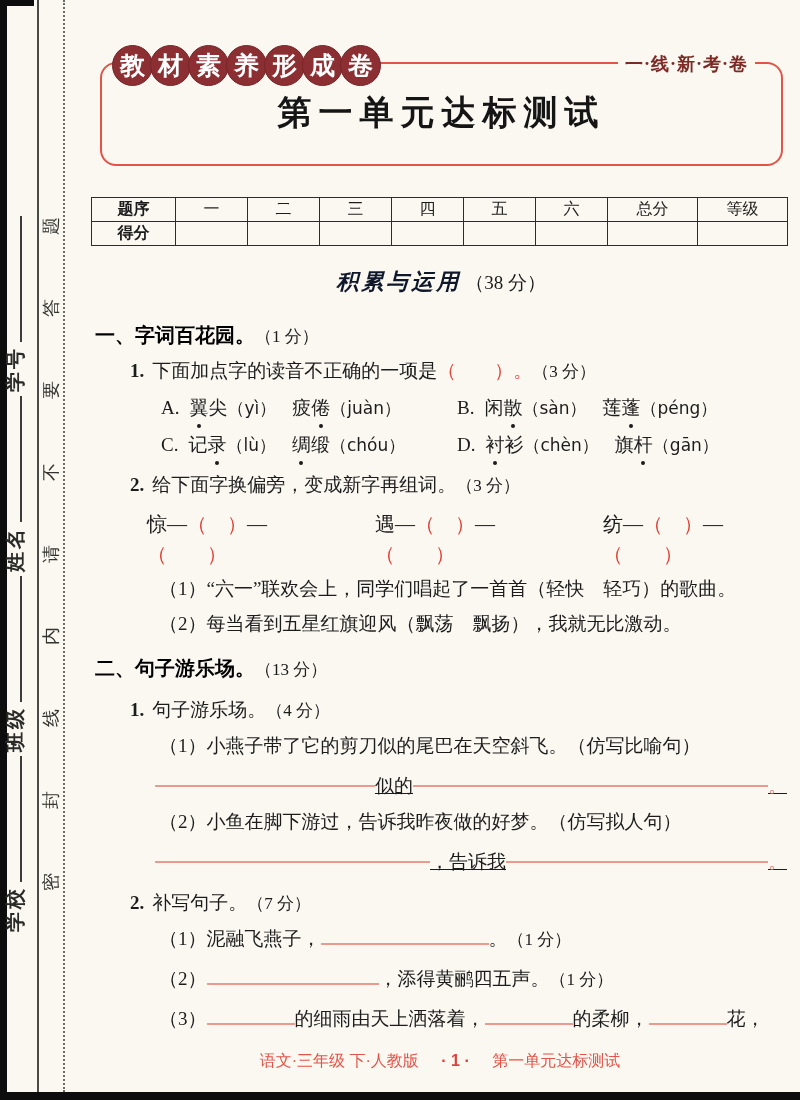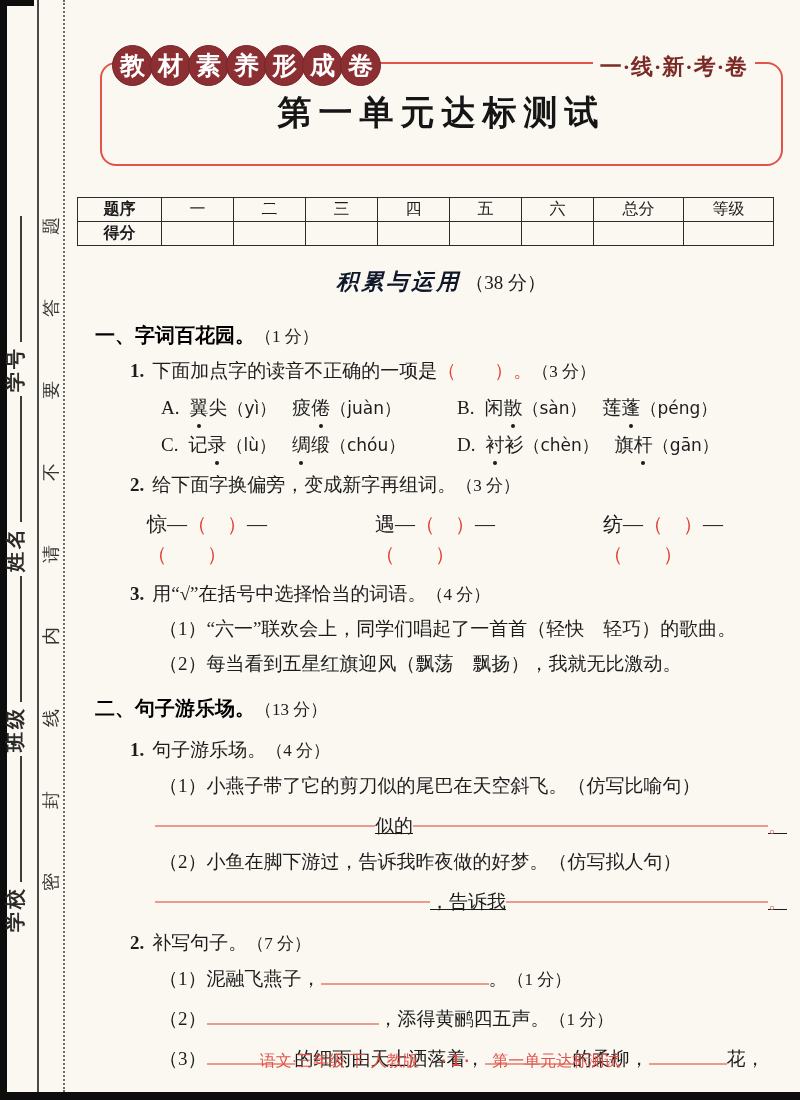--- a/index.html
+++ b/index.html
@@ -35,42 +35,42 @@
   .seal-col span { display:inline-block; width:20px; text-align:center; margin-right:62px; }
 
   
   .title-box {
     position:absolute; left:100px; top:62px; width:683px; height:104px;
     border:2.5px solid #e2544a; border-radius:16px;
   }
   .series {
     position:absolute; top:-12px; right:26px;
     background:#fbf8f2; padding:0 7px;
-    color:#7c2a26; font-size:22px; font-weight:bold; letter-spacing:1px;
+    color:#7c2a26; font-size:18px; font-weight:bold; letter-spacing:1px;
   }
   .main-title {
     text-align:center; margin-top:26px;
     font-size:34px; font-weight:bold; letter-spacing:7px;
     font-family:"Liberation Sans", "DejaVu Sans", sans-serif;
     color:#151515;
   }
   .exam-info { position:absolute; right:22px; bottom:9px; font-size:17px; }
   .exam-info span { margin-left:26px; }
   .badge { position:absolute; left:112px; top:45px; display:flex; }
   .badge-circle {
     width:41px; height:41px; border-radius:50%;
     background:#8c2f33; border:1px solid #76252a;
     color:#fff; font-size:25px; font-weight:bold;
     display:flex; align-items:center; justify-content:center;
     margin-right:-3px;
     font-family:"Liberation Sans", sans-serif;
   }
 
   
-  .score-table { position:absolute; left:77px; top:197px; border-collapse:collapse; background:transparent; }
+  .score-table { position:absolute; left:91px; top:197px; border-collapse:collapse; background:transparent; }
   .score-table td {
     border:1.8px solid #2c2c2a; height:24px; text-align:center;
     font-size:16px; padding:0 2px;
   }
   .score-table .c0  { width:84px; font-weight:bold; font-family:"Liberation Sans", sans-serif; }
   .score-table .cn  { width:72px; }
   .score-table .cw  { width:90px; }
 
   
   .content { position:absolute; left:95px; top:258px; width:692px; font-size:19px; line-height:28px; }
@@ -219,23 +219,20 @@
   <div class="q mt12">
     <span class="qlabel">2.</span><span>给下面字换偏旁，变成新字再组词。</span><span class="pts">（3 分）</span>
   </div>
 
   <div class="swap-row">
     <span><span>惊</span><span>—</span><span class="red">（　）</span><span>—</span><span class="red">（　　）</span></span>
     <span><span>遇</span><span>—</span><span class="red">（　）</span><span>—</span><span class="red">（　　）</span></span>
     <span><span>纺</span><span>—</span><span class="red">（　）</span><span>—</span><span class="red">（　　）</span></span>
   </div>
 
-  <div class="q mt11">
-    <span class="qlabel">3.</span><span>用“√”在括号中选择恰当的词语。</span><span class="pts">（4 分）</span>
-  </div>
 
   <div class="sub mt6">
     <span>（1）</span><span>“六一”联欢会上，同学们唱起了一首首（轻快　轻巧）的歌曲。</span>
   </div>
   <div class="sub mt7">
     <span>（2）</span><span>每当看到五星红旗迎风（飘荡　飘扬），我就无比激动。</span>
   </div>
 
   <div class="sec-title mt16">
     <span class="sec-name">二、句子游乐场。</span><span class="pts">（13 分）</span>

